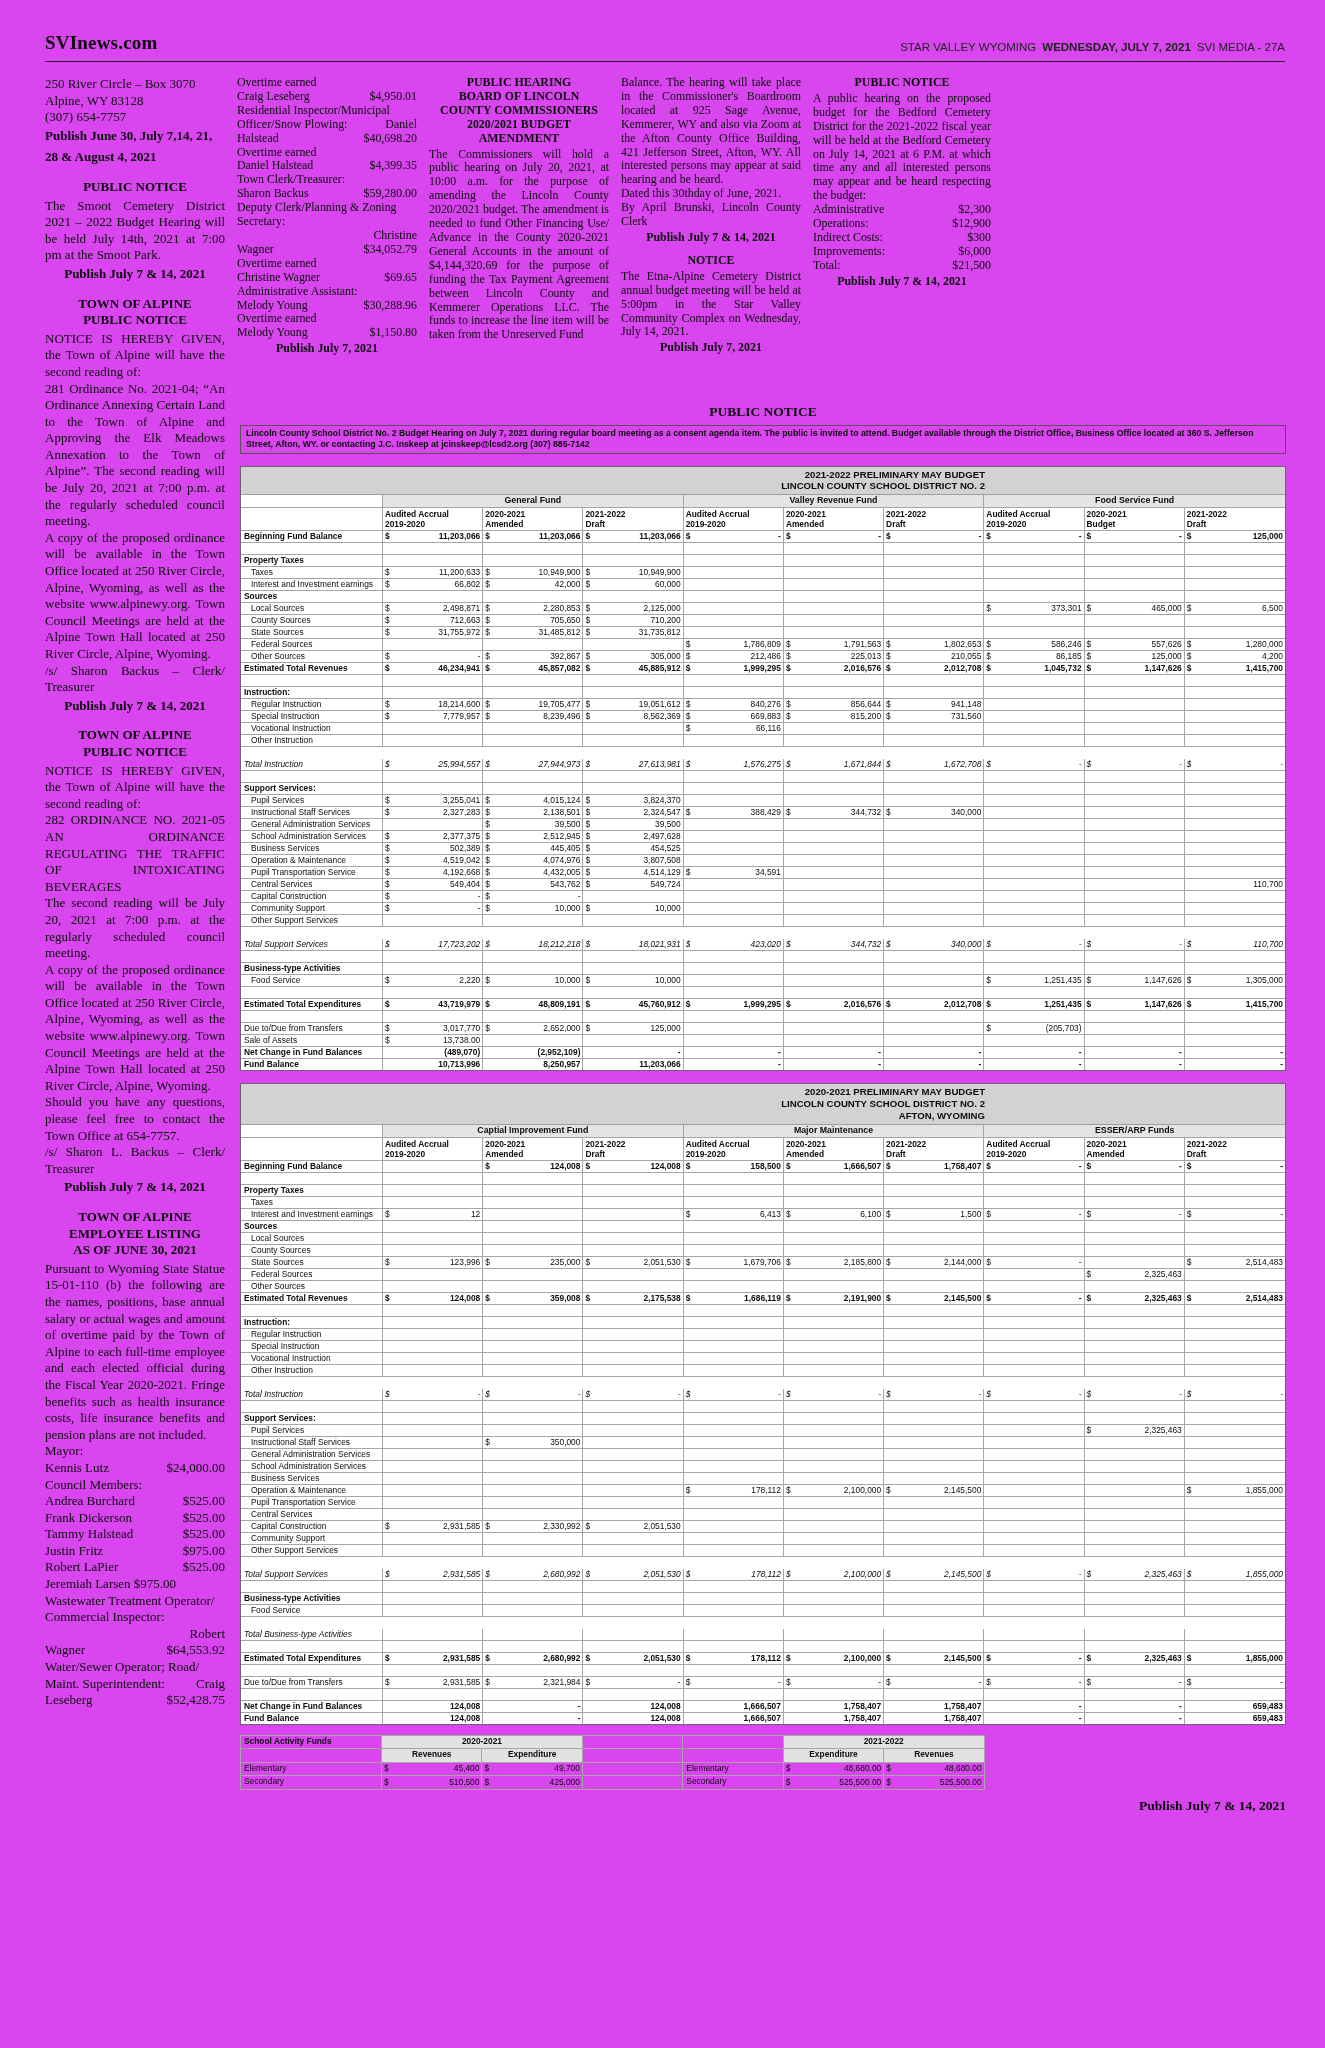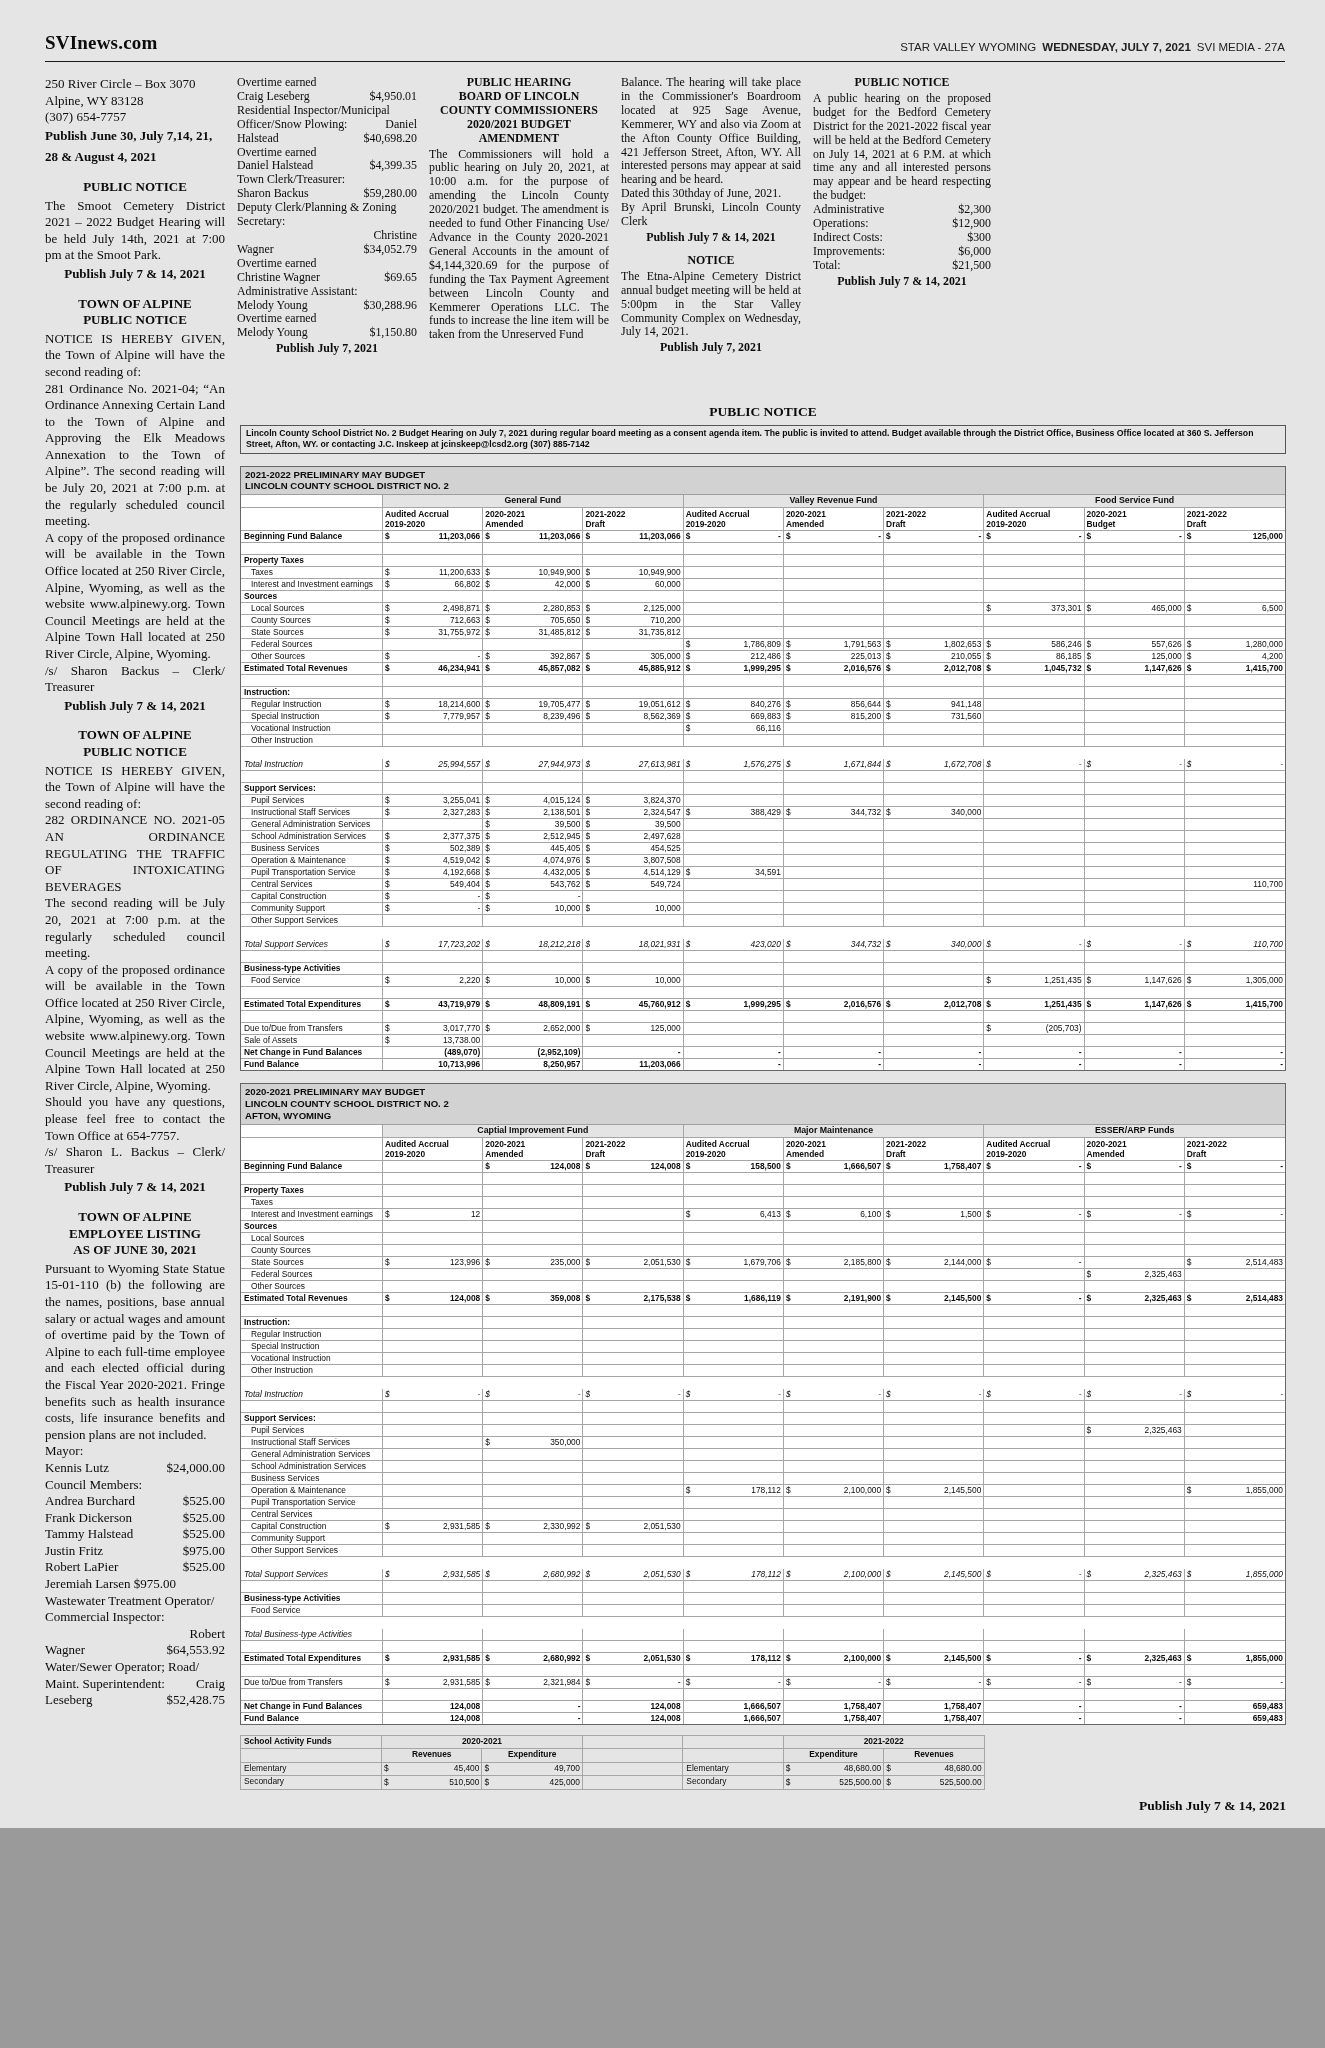--- a/index.html
+++ b/index.html
@@ -1,16 +1,16 @@
 <!DOCTYPE html>
 <html><head>
 <meta charset="utf-8">
 <style>
   html,body { margin:0; padding:0; background:#9a9a9a; }
-  .page { position:relative; width:1325px; height:1828px; background:#e5e5e5; overflow:hidden;
+  .page { position:relative; width:1325px; height:2048px; background:#d946ef; overflow:hidden;
           font-family:"Liberation Serif","DejaVu Serif",serif; color:#0c0c0c; }
 
   
   .masthead { position:absolute; left:45px; top:32px; width:1240px; display:flex;
               justify-content:space-between; align-items:flex-end; }
   .brand { font:bold 19px/22px "Liberation Serif",serif; letter-spacing:.2px; }
   .mast-right { font:11.5px/14px "Liberation Sans","DejaVu Sans",sans-serif; color:#222; }
   .mast-right span { margin-left:6px; }
   .mast-right .b { font-weight:700; }
   .rule { position:absolute; left:45px; top:61px; width:1240px; border-top:1.5px solid #1b1b1b; }
@@ -30,21 +30,21 @@
   .nb-pub.c { text-align:center; }
   .nb-pub.r { text-align:left; }
 
   
   #budget { position:absolute; left:240px; top:404px; width:1046px; }
   .bn-heading { text-align:center; font:bold 13.5px/16px "Liberation Serif",serif; margin-bottom:5px; }
   .notebox { border:1px solid #555; padding:2px 5px; margin-bottom:12px;
              font:bold 8.7px/11.3px "Liberation Sans","DejaVu Sans",sans-serif; }
   .ftable { border:1px solid #666; background:#fff; }
   .tgap { height:12px; }
-  .band { background:#d2d2d2; border-bottom:1px solid #9e9e9e; padding:2px 300px 2px 4px; text-align:left; }
+  .band { background:#d2d2d2; border-bottom:1px solid #9e9e9e; padding:2px 300px 2px 4px; text-align:right; }
   .band-line { font:bold 9.6px/11.8px "Liberation Sans","DejaVu Sans",sans-serif; }
   .trow { display:grid; grid-template-columns:142px repeat(9,1fr); }
   .tc { border-right:1px solid #a6a6a6; border-bottom:1px solid #a6a6a6; min-height:11px;
         padding:0 2px; font:8.4px/10.8px "Liberation Sans","DejaVu Sans",sans-serif;
         white-space:nowrap; overflow:hidden; }
   .ftable .trow .tc:last-child { border-right:none; }
   .ftable .trow:last-child .tc { border-bottom:none; }
   .tc.lab { padding-left:3px; }
   .tc.lab.i { padding-left:10px; }
   .tc.b, .tc.sec { font-weight:700; }

